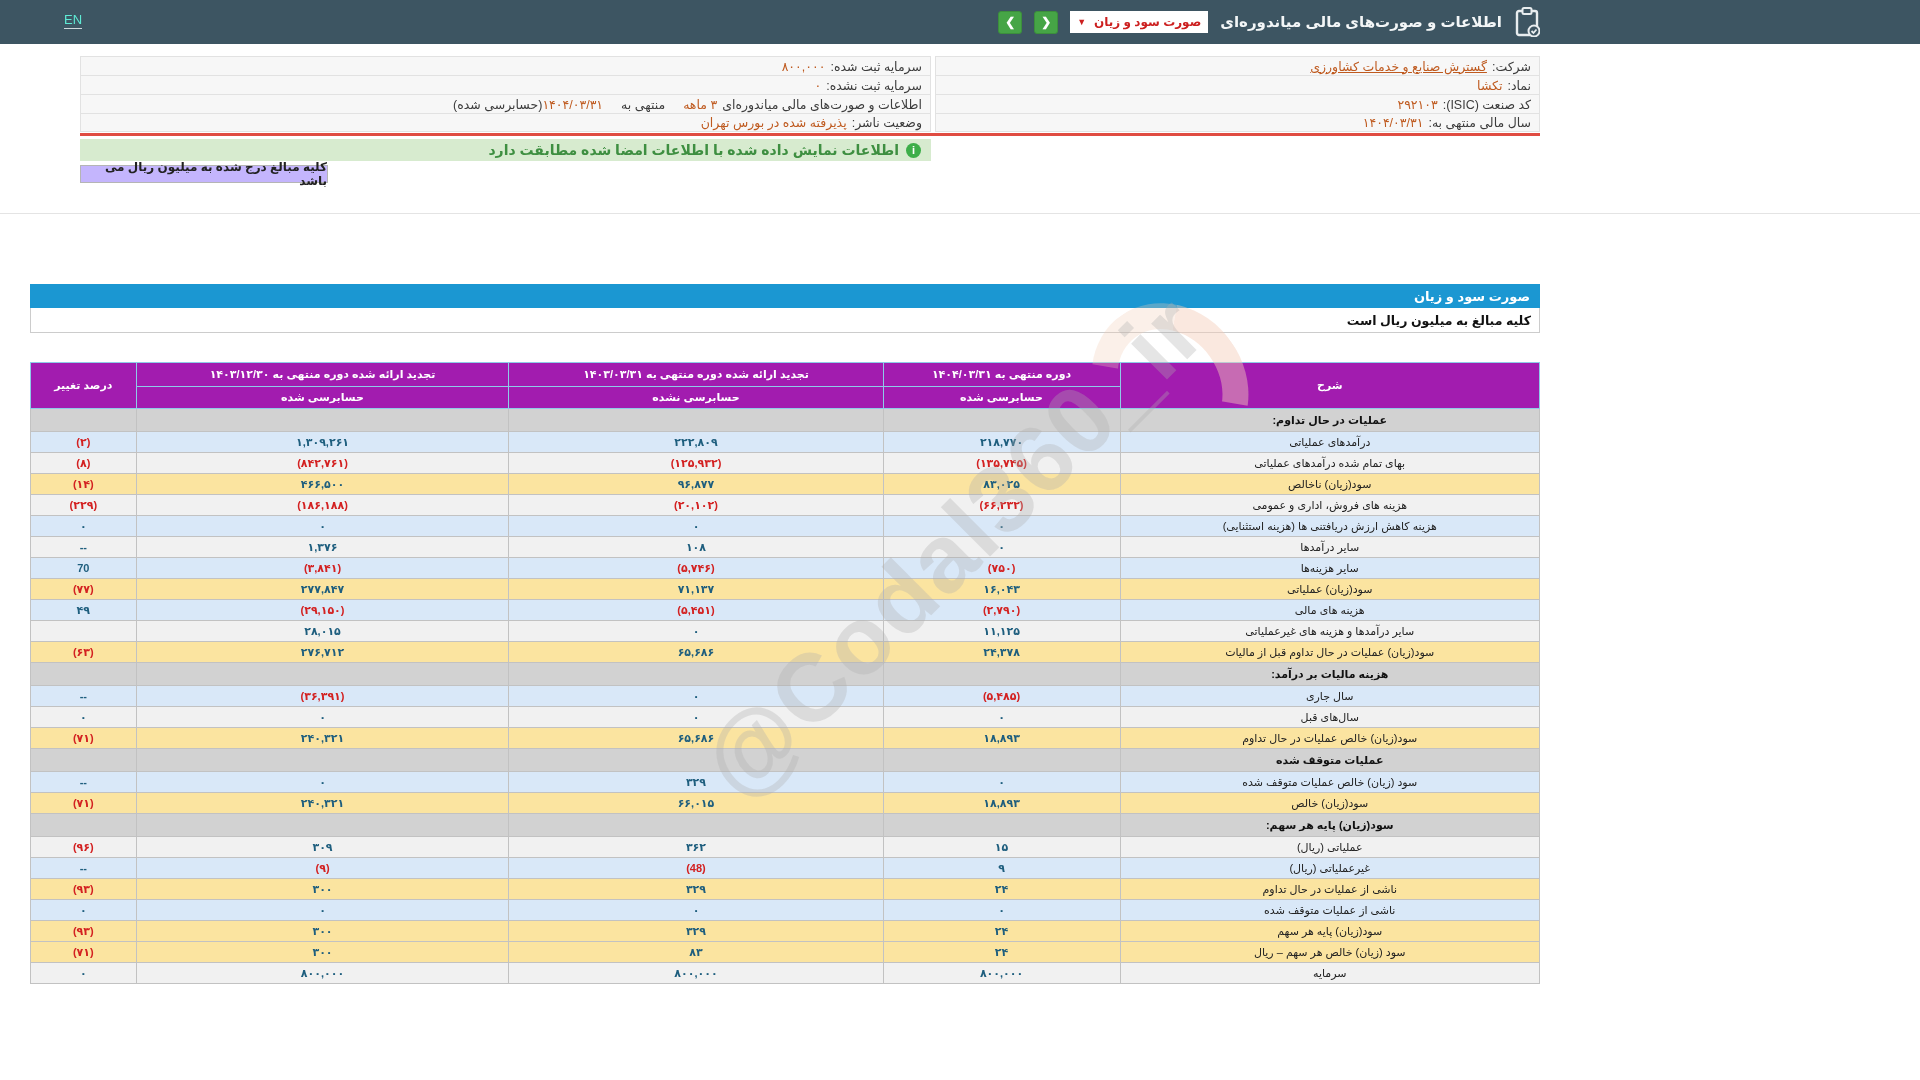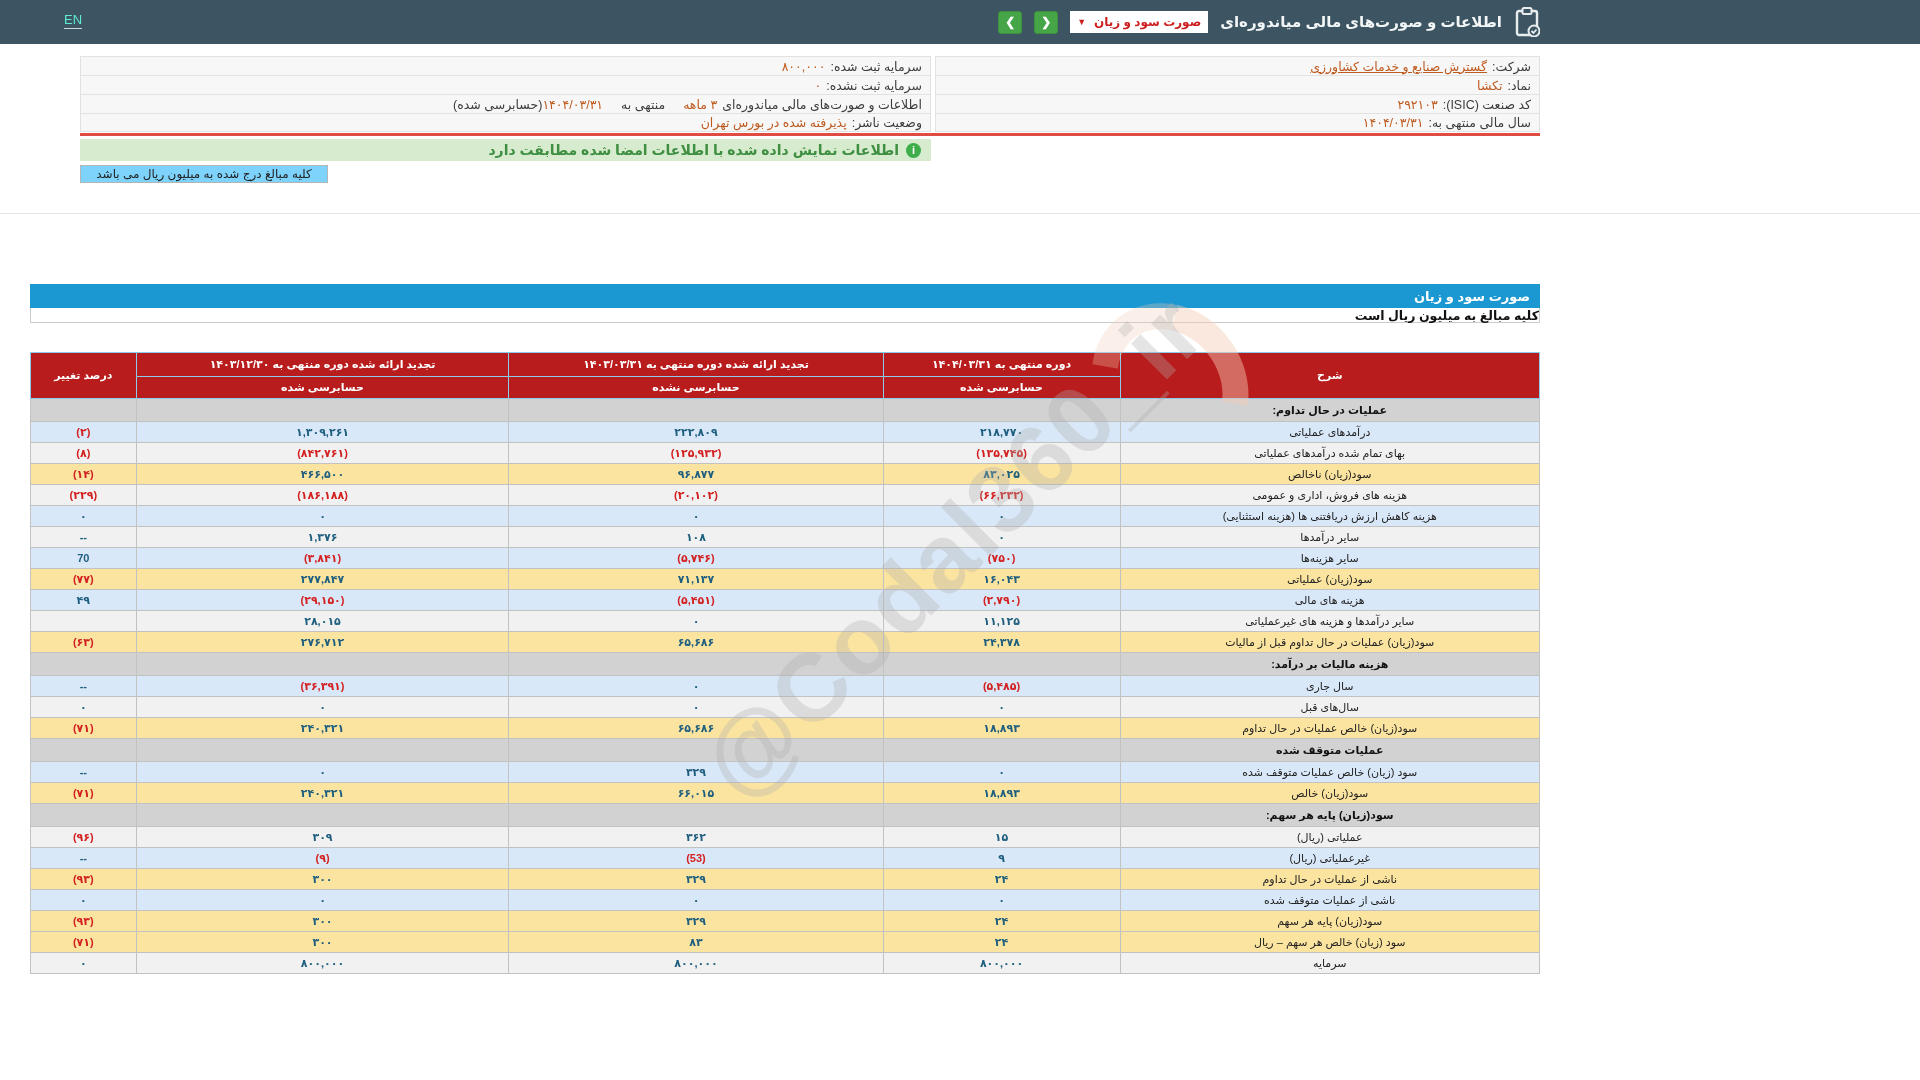--- a/index.html
+++ b/index.html
@@ -26,31 +26,31 @@
   .info-value { color:#bf5a1f; }
   .info-value.link { text-decoration:underline; cursor:pointer; }
   .red-line { position:absolute; top:133px; left:80px; width:1460px; height:3px; background:#e04c42; }
 
   
   .green-banner { position:absolute; top:139px; left:80px; width:851px; height:22px; background:#d7ebcf; display:flex; direction:rtl; align-items:center; padding:0 10px; gap:7px; }
   .info-icon { width:15px; height:15px; border-radius:50%; background:#3dae49; color:#fff; font-size:11px; font-weight:bold; display:flex; align-items:center; justify-content:center; flex:0 0 15px; }
   .green-banner .txt { color:#3e8f41; font-size:14px; font-weight:bold; }
 
   
-  .note-box { position:absolute; top:165px; left:80px; width:248px; height:18px; background:#7dd3fc; border:1px solid #b5b5b5; display:flex; align-items:center; justify-content:center; direction:rtl; font-size:12px; font-weight:normal; color:#222; }
+  .note-box { position:absolute; top:165px; left:80px; width:248px; height:18px; background:#c4b5fd; border:1px solid #b5b5b5; display:flex; align-items:center; justify-content:center; direction:rtl; font-size:12px; font-weight:bold; color:#222; }
 
   .hsep { position:absolute; top:213px; left:0; width:1920px; height:1px; background:#e4e4e4; }
 
   
   .statement { position:absolute; top:284px; left:30px; width:1510px; direction:rtl; }
   .blue-bar { height:24px; background:#1b97d2; color:#fff; font-size:13px; font-weight:bold; display:flex; align-items:center; padding:0 10px; }
-  .unit-note { height:15px; background:#fff; border:1px solid #ccc; border-top:none; display:flex; align-items:center; padding:0 0; font-size:12.5px; font-weight:bold; color:#111; }
+  .unit-note { height:25px; background:#fff; border:1px solid #ccc; border-top:none; display:flex; align-items:center; padding:0 8px; font-size:12.5px; font-weight:bold; color:#111; }
 
   table.stmt { width:100%; border-collapse:collapse; margin-top:29px; table-layout:fixed; }
-  table.stmt th { background:#b91c1c; color:#fff; font-size:11px; font-weight:bold; text-align:center; border:1px solid #8ecbe8; padding:4px 3px; }
+  table.stmt th { background:#a21caf; color:#fff; font-size:11px; font-weight:bold; text-align:center; border:1px solid #8ecbe8; padding:4px 3px; }
   table.stmt thead tr:first-child th { height:24px; }
   table.stmt thead tr:last-child th { height:20px; }
   table.stmt td { border:1px solid #c2c2c2; font-size:11px; height:21px; padding:1px 4px; text-align:center; vertical-align:middle; }
   td.desc { text-align:right; padding-right:8px; color:#222; font-size:11.5px; }
   td.num { font-weight:bold; color:#1e5e7e; }
   td.num.neg { color:#d32121; }
   tr.bg-blue td { background:#d9e8f8; }
   tr.bg-white td { background:#f1f1f1; }
   tr.bg-yellow td { background:#fbe4a0; }
   tr.bg-section td { background:#d2d2d2; height:23px; }
@@ -308,21 +308,21 @@
           <tr class="bg-white">
             <td class="desc">عملیاتی (ریال)</td>
             <td class="num">۱۵</td>
             <td class="num">۳۶۲</td>
             <td class="num">۳۰۹</td>
             <td class="num neg">(۹۶)</td>
           </tr>
           <tr class="bg-blue">
             <td class="desc">غیرعملیاتی (ریال)</td>
             <td class="num">۹</td>
-            <td class="num neg">(53)</td>
+            <td class="num neg">(48)</td>
             <td class="num neg">(۹)</td>
             <td class="num">--</td>
           </tr>
           <tr class="bg-yellow">
             <td class="desc">ناشی از عملیات در حال تداوم</td>
             <td class="num">۲۴</td>
             <td class="num">۳۲۹</td>
             <td class="num">۳۰۰</td>
             <td class="num neg">(۹۳)</td>
           </tr>

